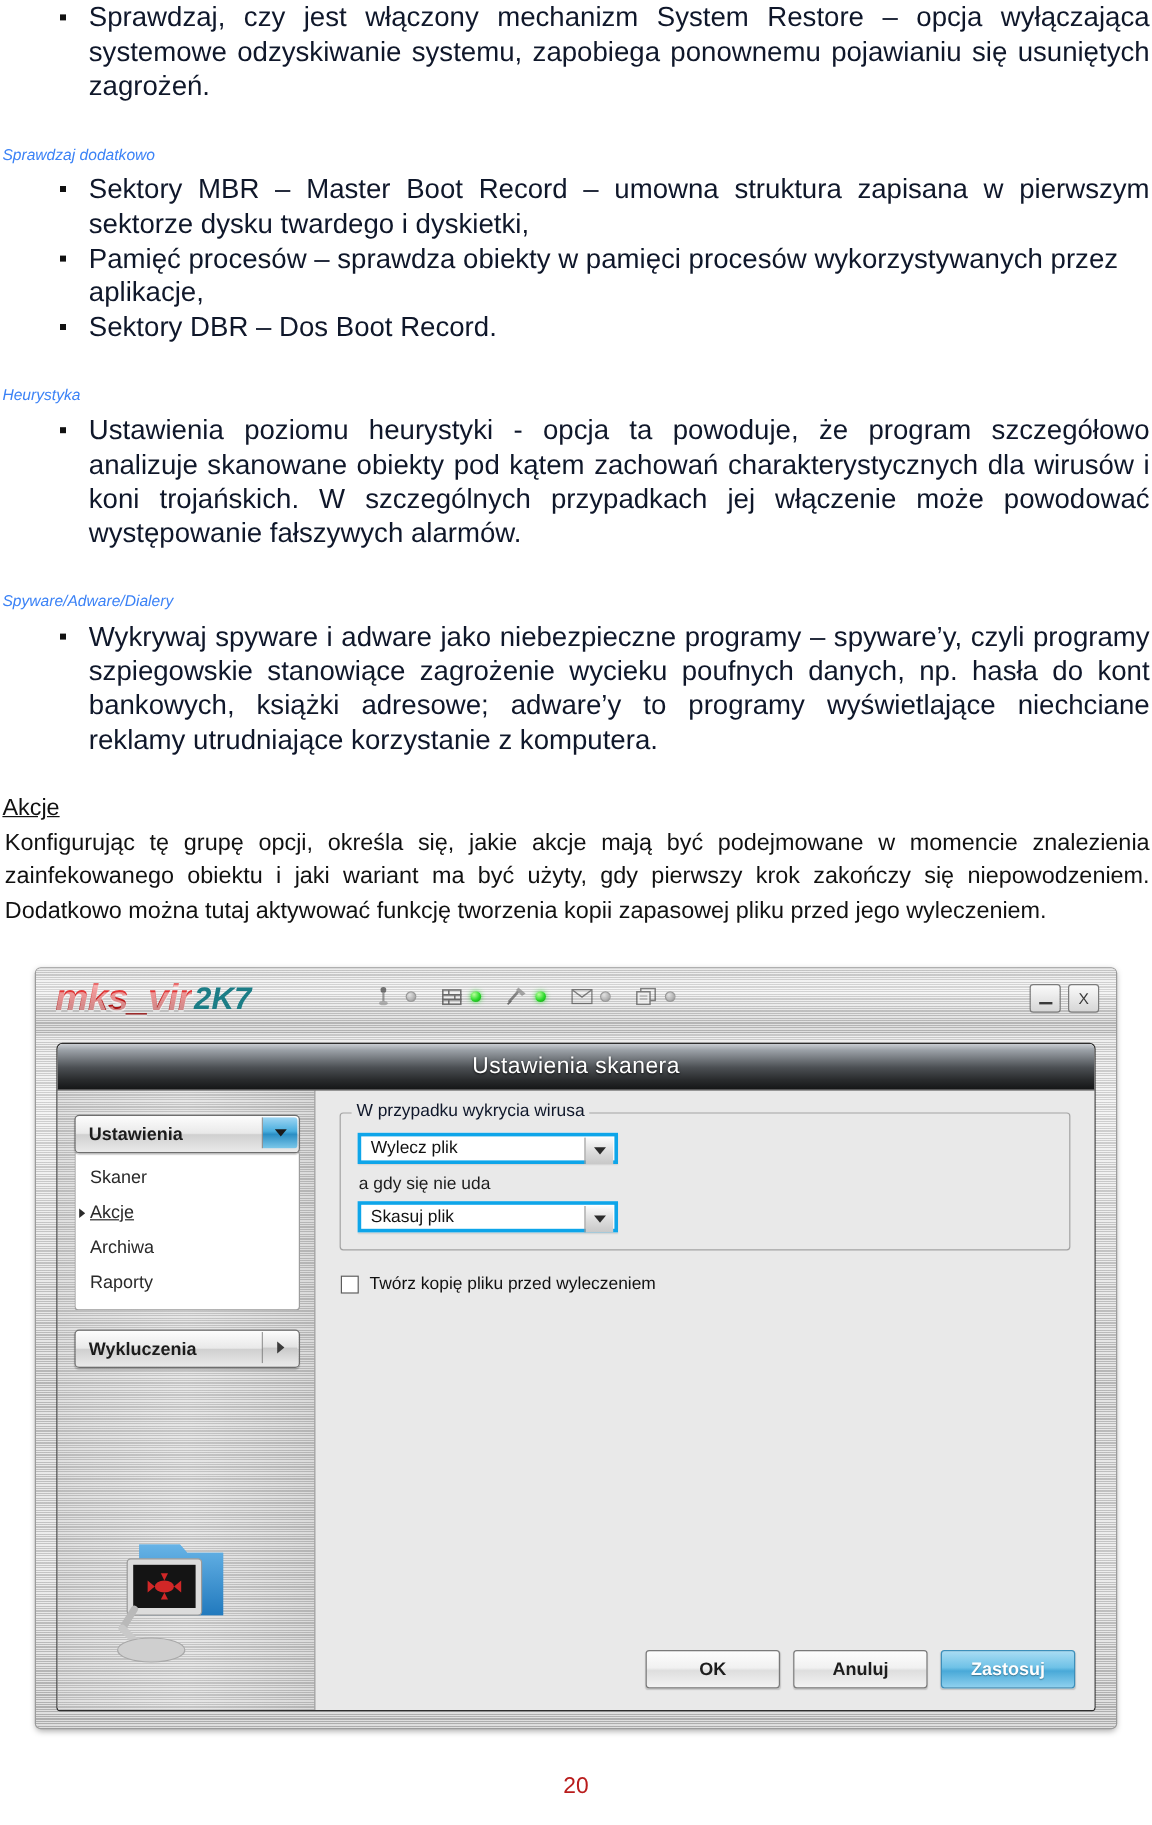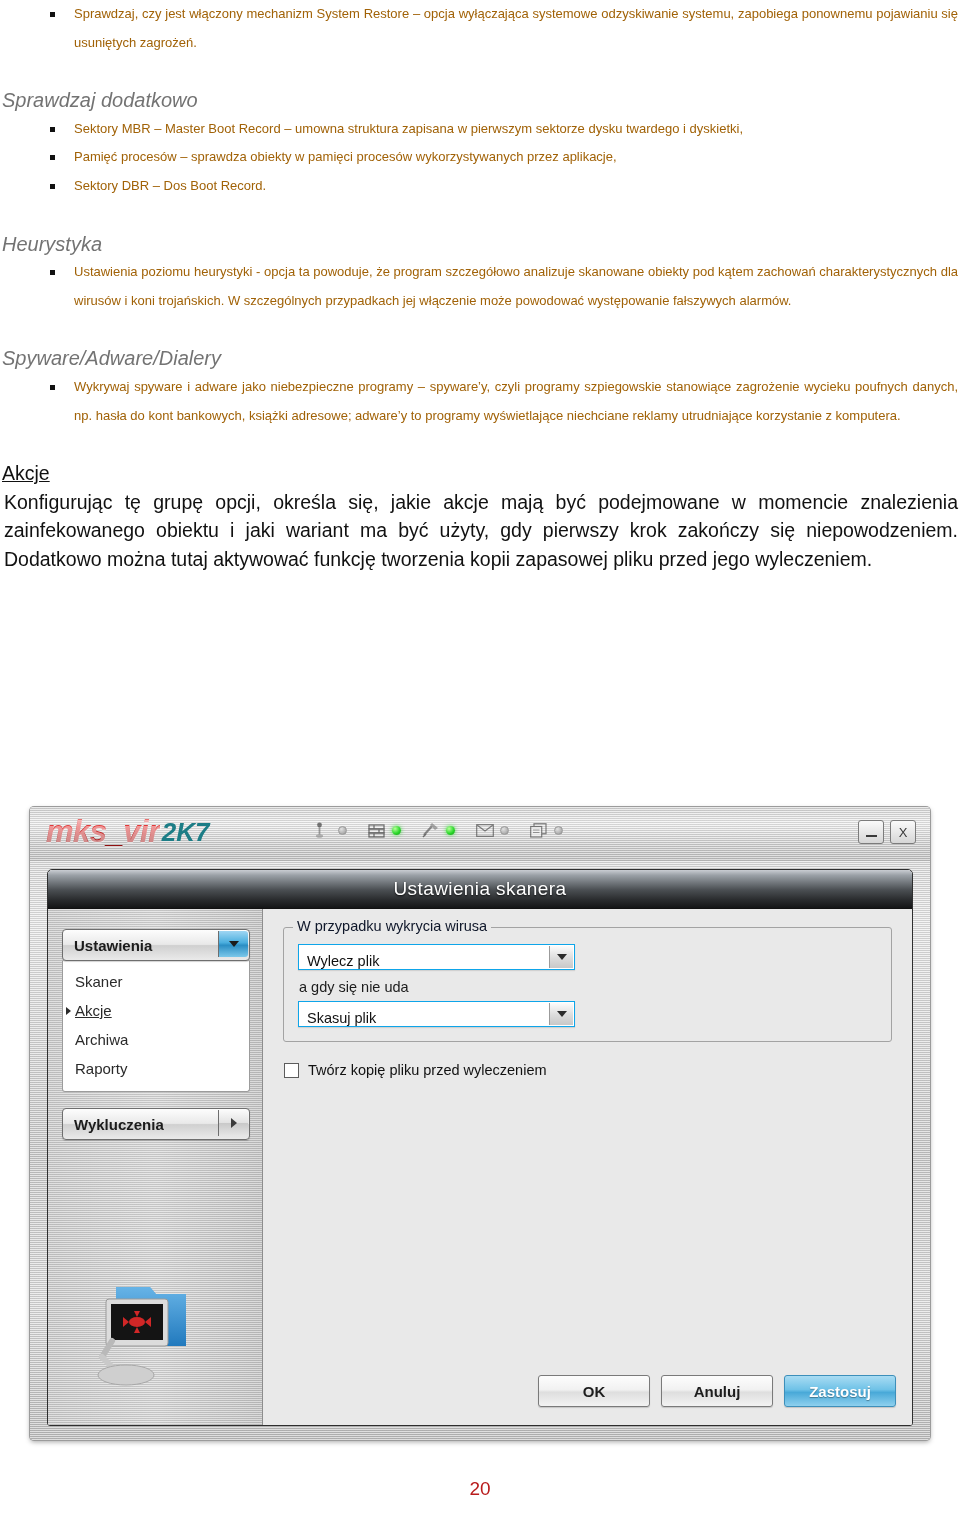--- a/index.html
+++ b/index.html
@@ -26,41 +26,41 @@
   }
 
   .bullet-list {
     margin: 0;
     padding: 0;
     list-style: none;
   }
   .bullet-item {
     position: relative;
     padding-left: 72px;
-    font-size: 13px;
+    font-size: 23px;
     line-height: 28.6px;
     text-align: justify;
-    color: #a16207;
+    color: #0f172a;
   }
   .bullet-item::before {
     content: "";
     position: absolute;
     left: 48px;
     top: 12px;
     width: 5px;
     height: 5px;
     background: #111;
   }
   .bullet-item.nojust { text-align: left; }
 
   .sec-head {
-    font-size: 20px;
+    font-size: 13px;
     font-style: italic;
     line-height: 28.6px;
-    color: #737373;
+    color: #3b82f6;
   }
   .sec-head-u {
     font-size: 19.5px;
     line-height: 28.6px;
     color: #111;
     text-decoration: underline;
   }
   .spacer-lg { height: 29px; }
 
   .body-para {
@@ -369,26 +369,26 @@
     top: -10px;
     left: 9px;
     background: #e9e9e9;
     padding: 0 4px;
     font-size: 14.5px;
     color: #0f172a;
     white-space: nowrap;
   }
 
   .combo {
-    width: 277px;
+    width: 217px;
     height: 26px;
-    border: 1px solid #0ea5e9;
+    border: 3px solid #0ea5e9;
     background: #ffffff;
     display: flex;
-    align-items: flex-end;
+    align-items: center;
     position: relative;
     box-sizing: border-box;
     box-shadow: 0 1px 1px rgba(0,0,0,0.10);
   }
   .combo .cb-text {
     font-size: 14.5px;
     color: #111;
     padding-left: 8px;
   }
   .combo .cb-arrow {

